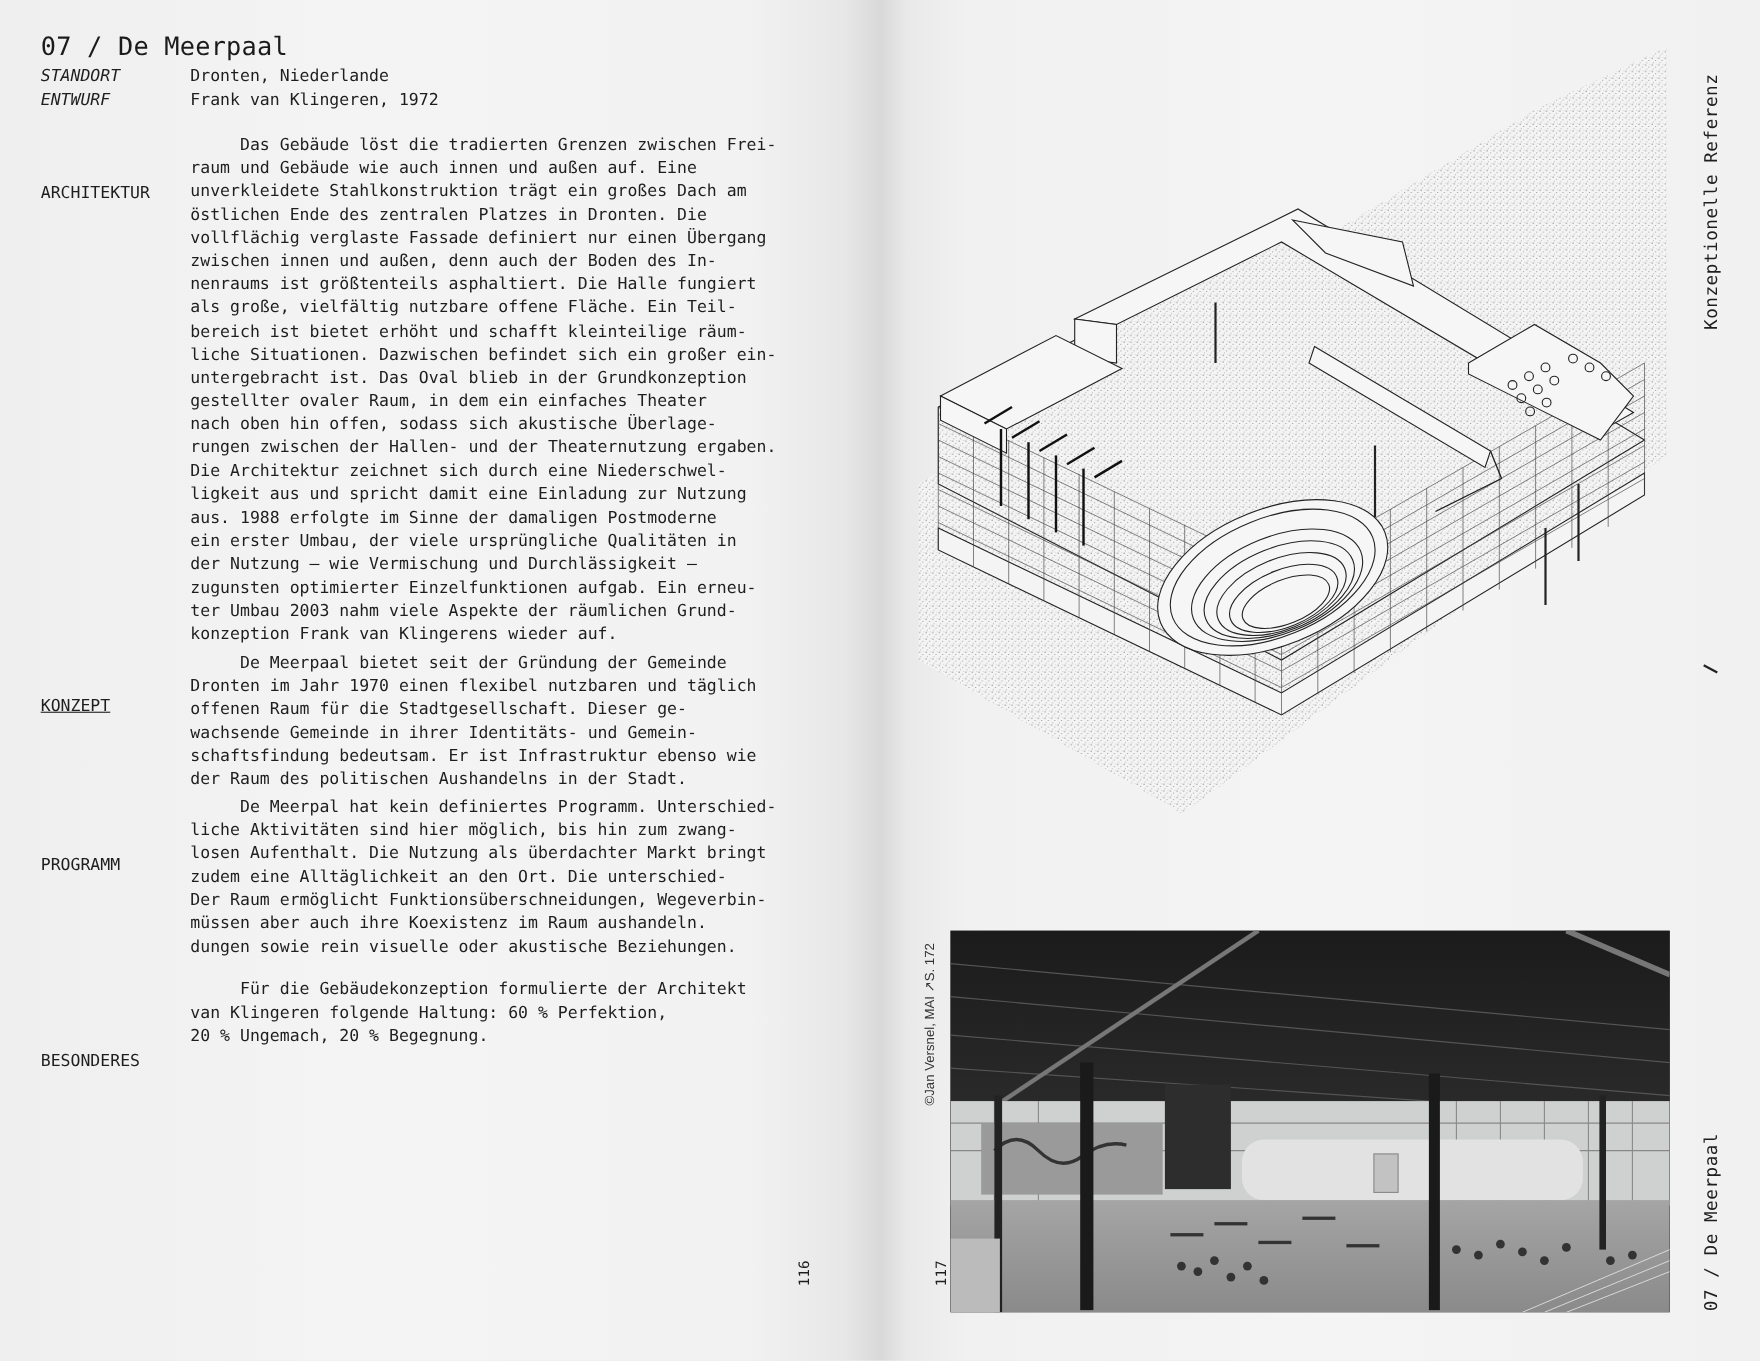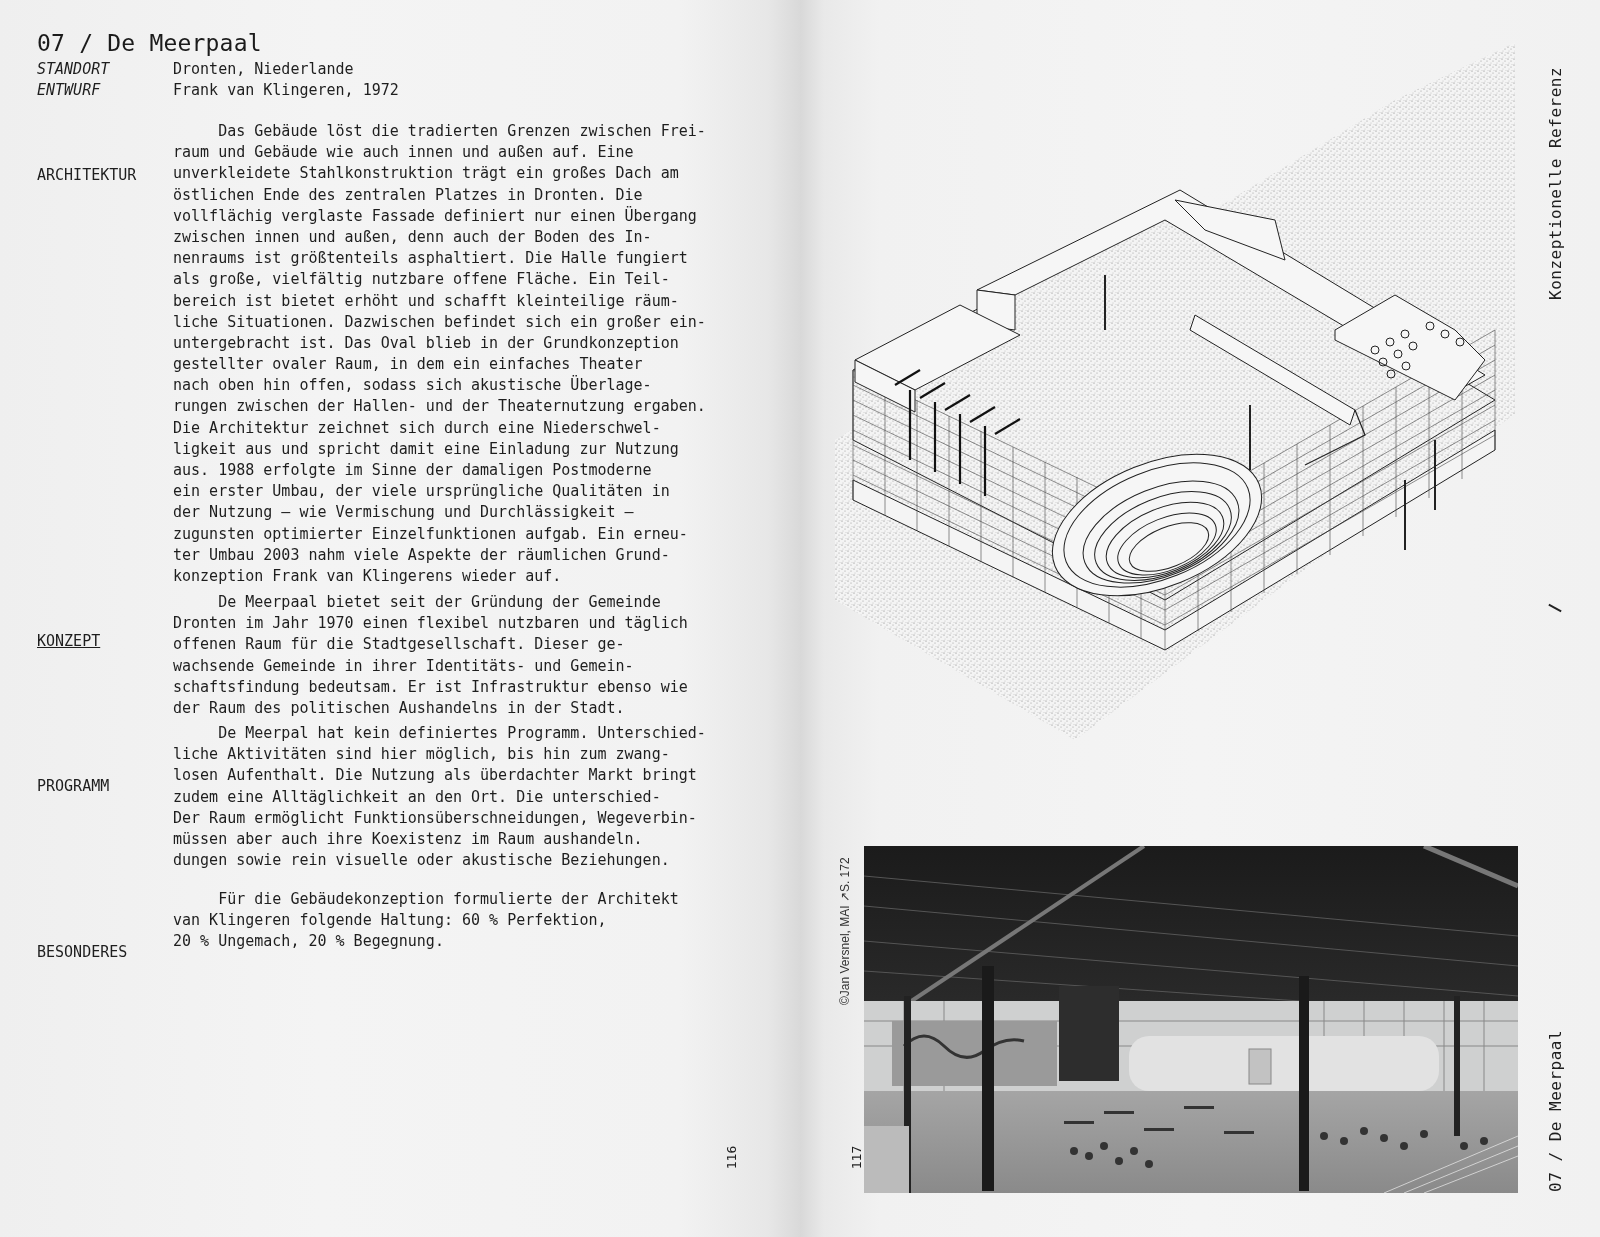--- a/index.html
+++ b/index.html
@@ -98,21 +98,21 @@
         <div class="line">     De Meerpal hat kein definiertes Programm. Unterschied-</div>
         <div class="line">liche Aktivitäten sind hier möglich, bis hin zum zwang-</div>
         <div class="line">losen Aufenthalt. Die Nutzung als überdachter Markt bringt</div>
         <div class="line">zudem eine Alltäglichkeit an den Ort. Die unterschied-</div>
         <div class="line">Der Raum ermöglicht Funktionsüberschneidungen, Wegeverbin-</div>
         <div class="line">müssen aber auch ihre Koexistenz im Raum aushandeln.</div>
         <div class="line">dungen sowie rein visuelle oder akustische Beziehungen.</div>
       </div>
   </div>
   <div class="section" style="top:899px;">
-    <div class="k" style="top:0px;">BESONDERES</div>
+    <div class="k" style="top:12px;">BESONDERES</div>
     <div class="body" style="top:-10px;" id="sec3">
         <div class="line">     Für die Gebäudekonzeption formulierte der Architekt</div>
         <div class="line">van Klingeren folgende Haltung: 60 % Perfektion,</div>
         <div class="line">20 % Ungemach, 20 % Begegnung.</div>
       </div>
   </div>
 
   <div class="folio" style="left:720px; top:1150px;">116</div>
 </div>
 

